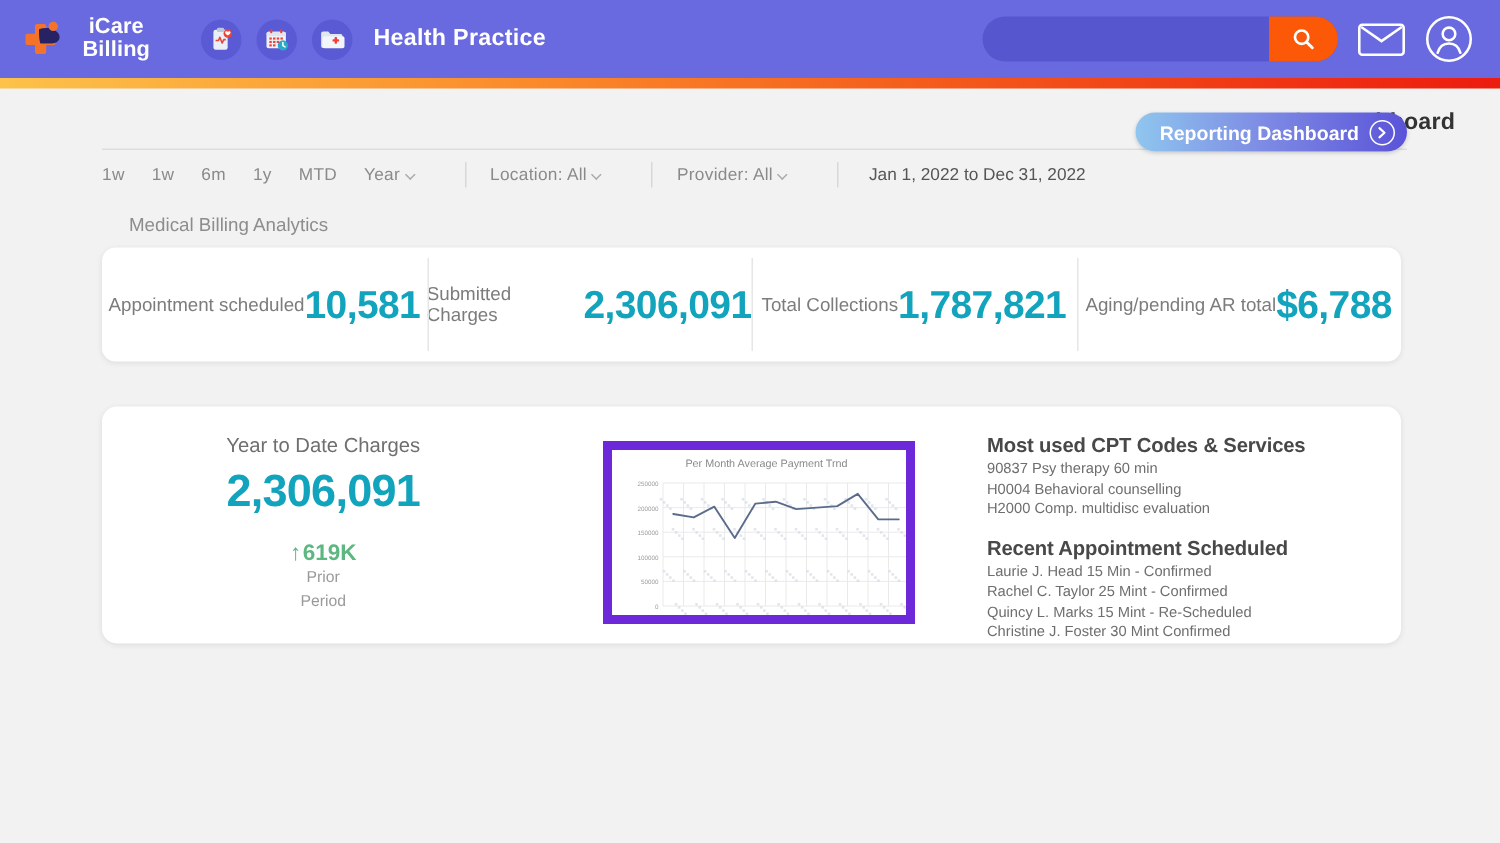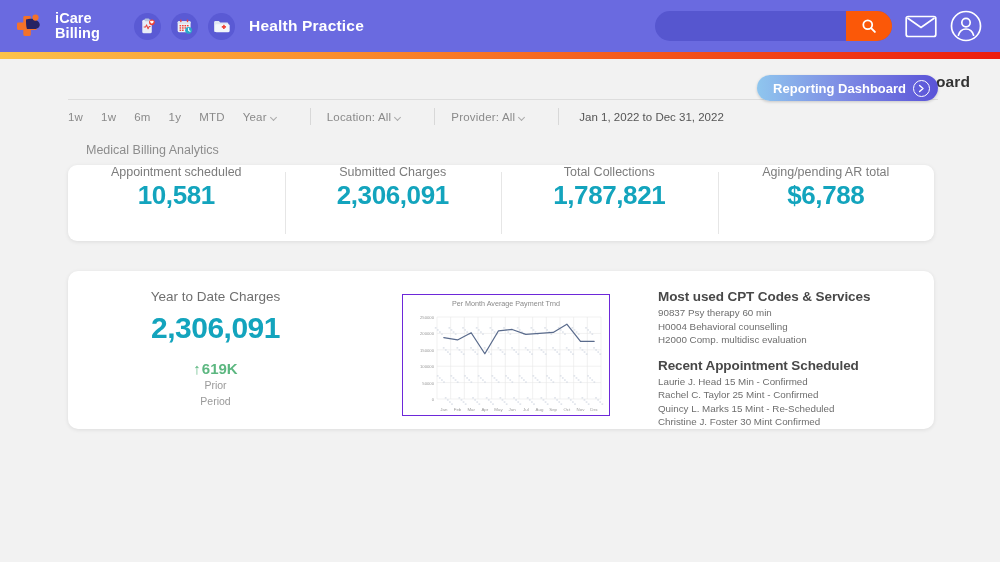--- a/index.html
+++ b/index.html
@@ -14,21 +14,21 @@
   .topnav {
     position: relative;
     height: 52px;
     background: #6a6ae0;
     display: flex;
     align-items: center;
     padding: 0 18px 0 14px;
   }
   .logo-wrap { display: flex; align-items: center; gap: 7px; width: 110px; }
   .logo-mark { position: relative; width: 34px; height: 34px; }
-  .logo-text { line-height: 1.02; }
+  .logo-text { line-height: 1.02; text-align: center; }
   .logo-text .l1, .logo-text .l2 {
     color: #ffffff; font-size: 14.5px; font-weight: 600; display: block;
     letter-spacing: .1px;
   }
 
   .nav-icons { display: flex; align-items: center; gap: 10px; margin-left: 10px; }
   .nav-ico {
     width: 27px; height: 27px; border-radius: 50%;
     background: #5a5ad4;
     display: flex; align-items: center; justify-content: center;
@@ -116,22 +116,22 @@
   }
 
   
   .kpi-card {
     margin: 0 66px 0 68px;
     background: #fff; border-radius: 9px;
     box-shadow: 0 1px 4px rgba(0,0,0,.09);
     display: flex; height: 76px;
   }
   .kpi {
-    flex: 1; display: flex; flex-direction: column;
-    align-items: center; 
+    flex: 1; display: flex; flex-direction: row;
+    align-items: center; justify-content: center;
     position: relative;
   }
   .kpi + .kpi::before {
     content: ""; position: absolute; left: 0; top: 7px; bottom: 7px;
     width: 1px; background: #e6e6e6;
   }
   .kpi-label { font-size: 12.5px; color: #7c7c7c; margin-bottom: 1px; }
   .kpi-value {
     font-size: 26px; color: #13a4bd; font-weight: 700; letter-spacing: -.4px;
   }
@@ -160,21 +160,21 @@
     font-size: 10.5px; color: #9a9a9a; line-height: 1.3; margin-top: 2px;
   }
 
   .chartcol { width: 285px; padding-top: 4px; }
   .chart-title {
     font-size: 14.5px; color: #454545; font-weight: 700; text-align: center;
     letter-spacing: -.1px;
   }
   .chart-frame {
     margin: 7px auto 0; width: 208px; height: 122px;
-    background: #fff; border: 1px solid #6d28d9;
+    background: #fff; border: 6px solid #6d28d9;
     position: relative; overflow: hidden;
   }
 
   .rightcol { flex: 1; padding: 6px 0 0 10px; }
   .rc-head {
     font-size: 13.5px; color: #484848; font-weight: 600; letter-spacing: -.1px;
   }
   .rc-list { margin-top: 2px; }
   .rc-item { font-size: 9.8px; color: #6e6e6e; line-height: 13.5px; }
   .rc-block2 { margin-top: 11px; }

